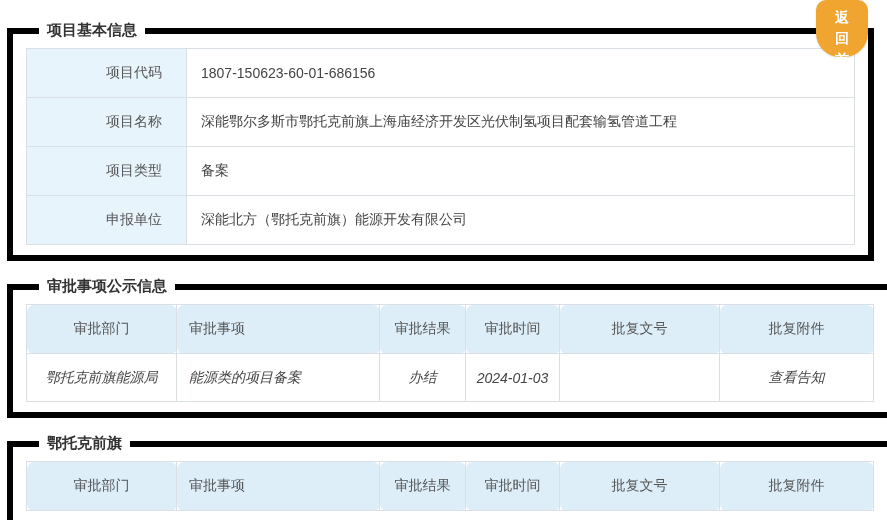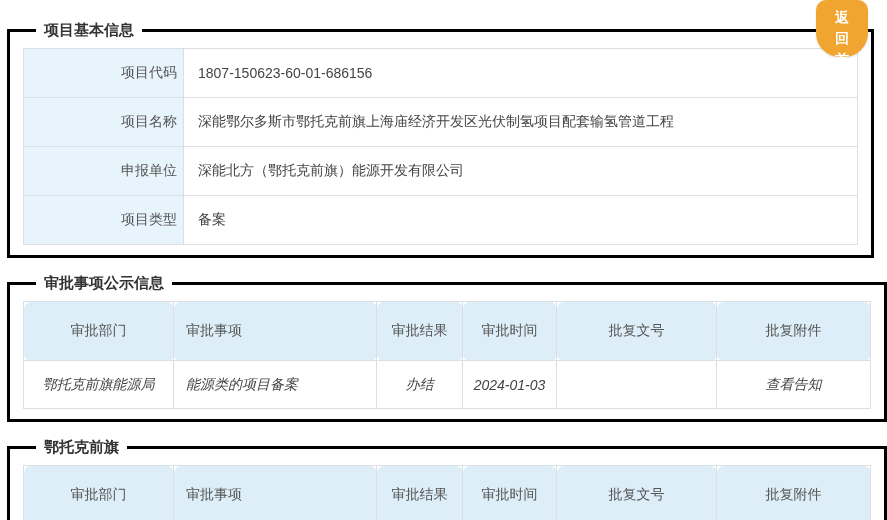--- a/index.html
+++ b/index.html
@@ -28,21 +28,21 @@
     line-height: 21px;
     letter-spacing: 2px;
     text-align: center;
     padding: 7px 10px 0 12px;
     cursor: pointer;
     z-index: 10;
     box-shadow: 0 1px 2px rgba(0,0,0,0.12);
   }
 
   fieldset.section {
-    border: 3px solid #000000;
+    border: 6px solid #000000;
     margin: 0 13px 16px 7px;
     padding: 8px 13px 10px 13px;
   }
   fieldset.section legend {
     font-weight: bold;
     font-size: 15px;
     color: #333333;
     padding: 0 8px;
     margin-left: 13px;
   }
@@ -55,36 +55,36 @@
     color: #555555;
     padding: 6px 8px;
     overflow: hidden;
   }
 
   
   .info-table th {
     width: 160px;
     background: #e8f4fc;
     text-align: right;
-    padding-right: 6px;
+    padding-right: 24px;
     height: 49px;
   }
   .info-table td {
     background: #ffffff;
     text-align: left;
     padding-left: 14px;
     color: #444444;
     height: 49px;
   }
 
   
   .grid-table th {
     background: #ddeef9;
     text-align: center;
-    height: 59px;
+    height: 49px;
     border-radius: 7px;
   }
   .grid-table td {
     background: #ffffff;
     text-align: center;
     height: 48px;
     color: #444444;
     font-style: italic;
   }
   .grid-table th.al, .grid-table td.al { text-align: left; padding-left: 12px; }
@@ -103,26 +103,26 @@
       <tbody>
         <tr>
           <th>项目代码</th>
           <td>1807-150623-60-01-686156</td>
         </tr>
         <tr>
           <th>项目名称</th>
           <td>深能鄂尔多斯市鄂托克前旗上海庙经济开发区光伏制氢项目配套输氢管道工程</td>
         </tr>
         <tr>
+          <th>项目类型</th>
+          <td>备案</td>
+        </tr>
+        <tr>
           <th>申报单位</th>
           <td>深能北方（鄂托克前旗）能源开发有限公司</td>
-        </tr>
-        <tr>
-          <th>项目类型</th>
-          <td>备案</td>
         </tr>
       </tbody>
     </table>
   </fieldset>
 
   <fieldset class="section">
     <legend>审批事项公示信息</legend>
     <table class="grid-table">
       <colgroup>
         <col style="width:150px">

